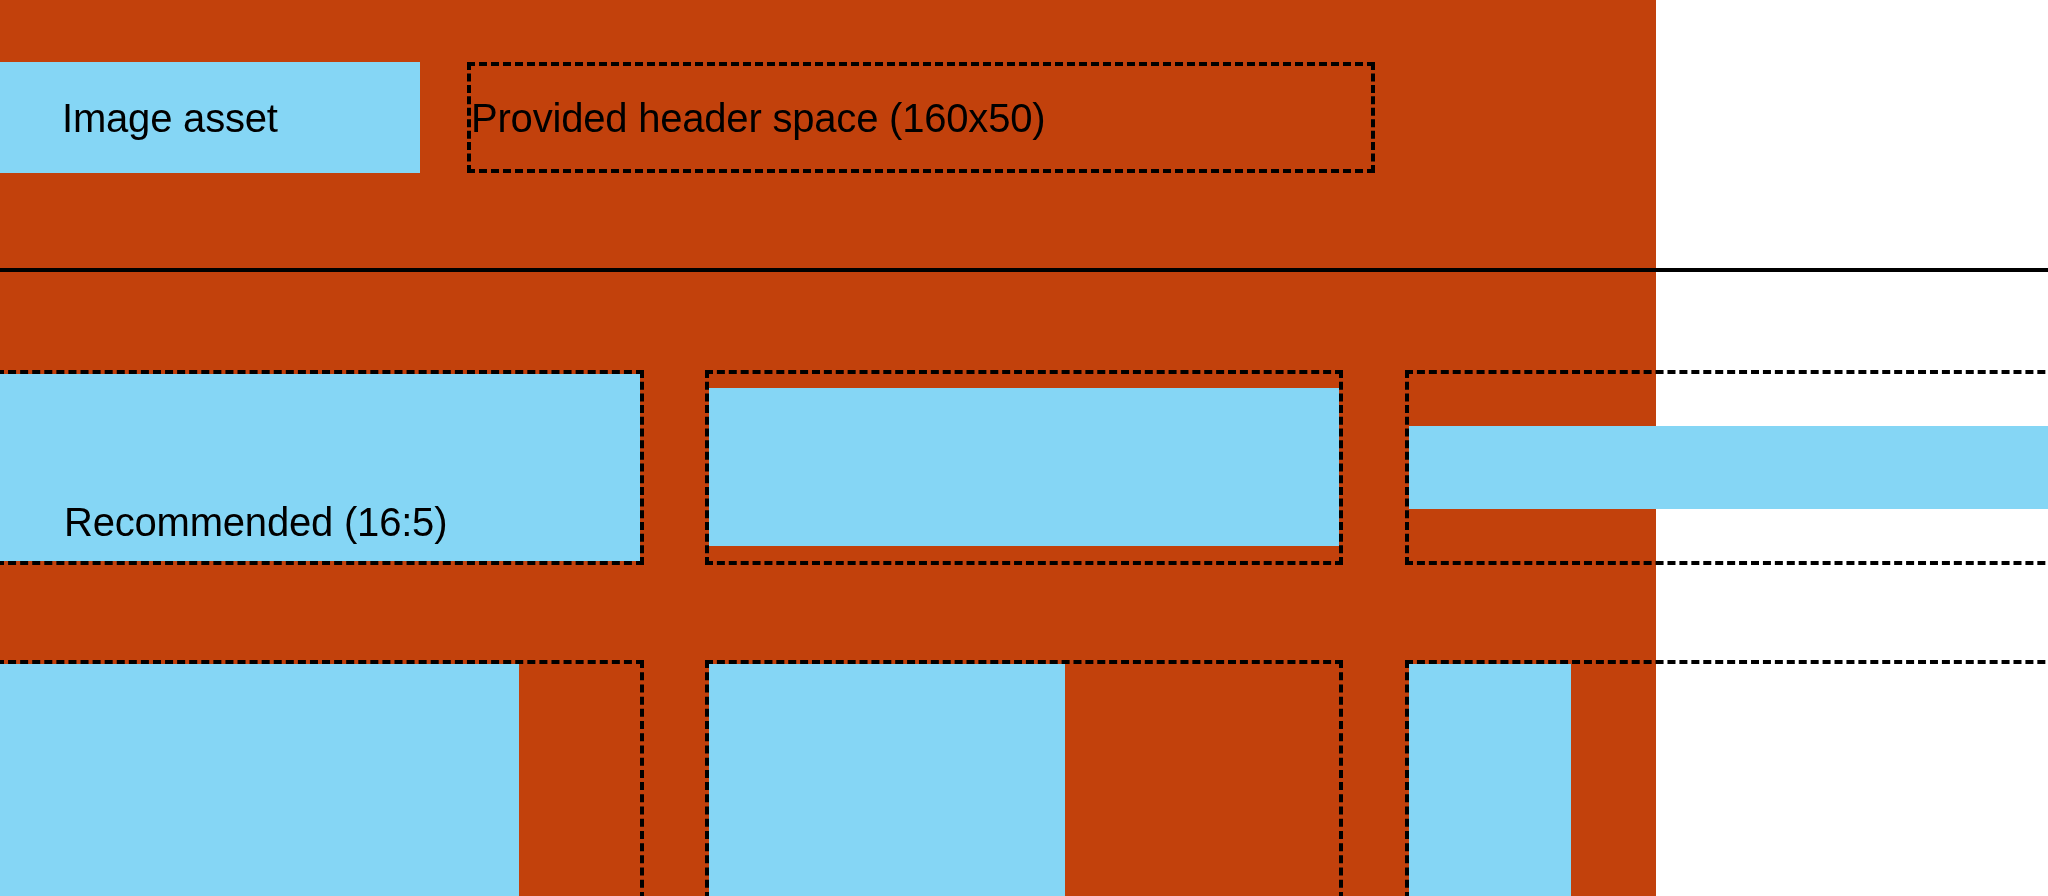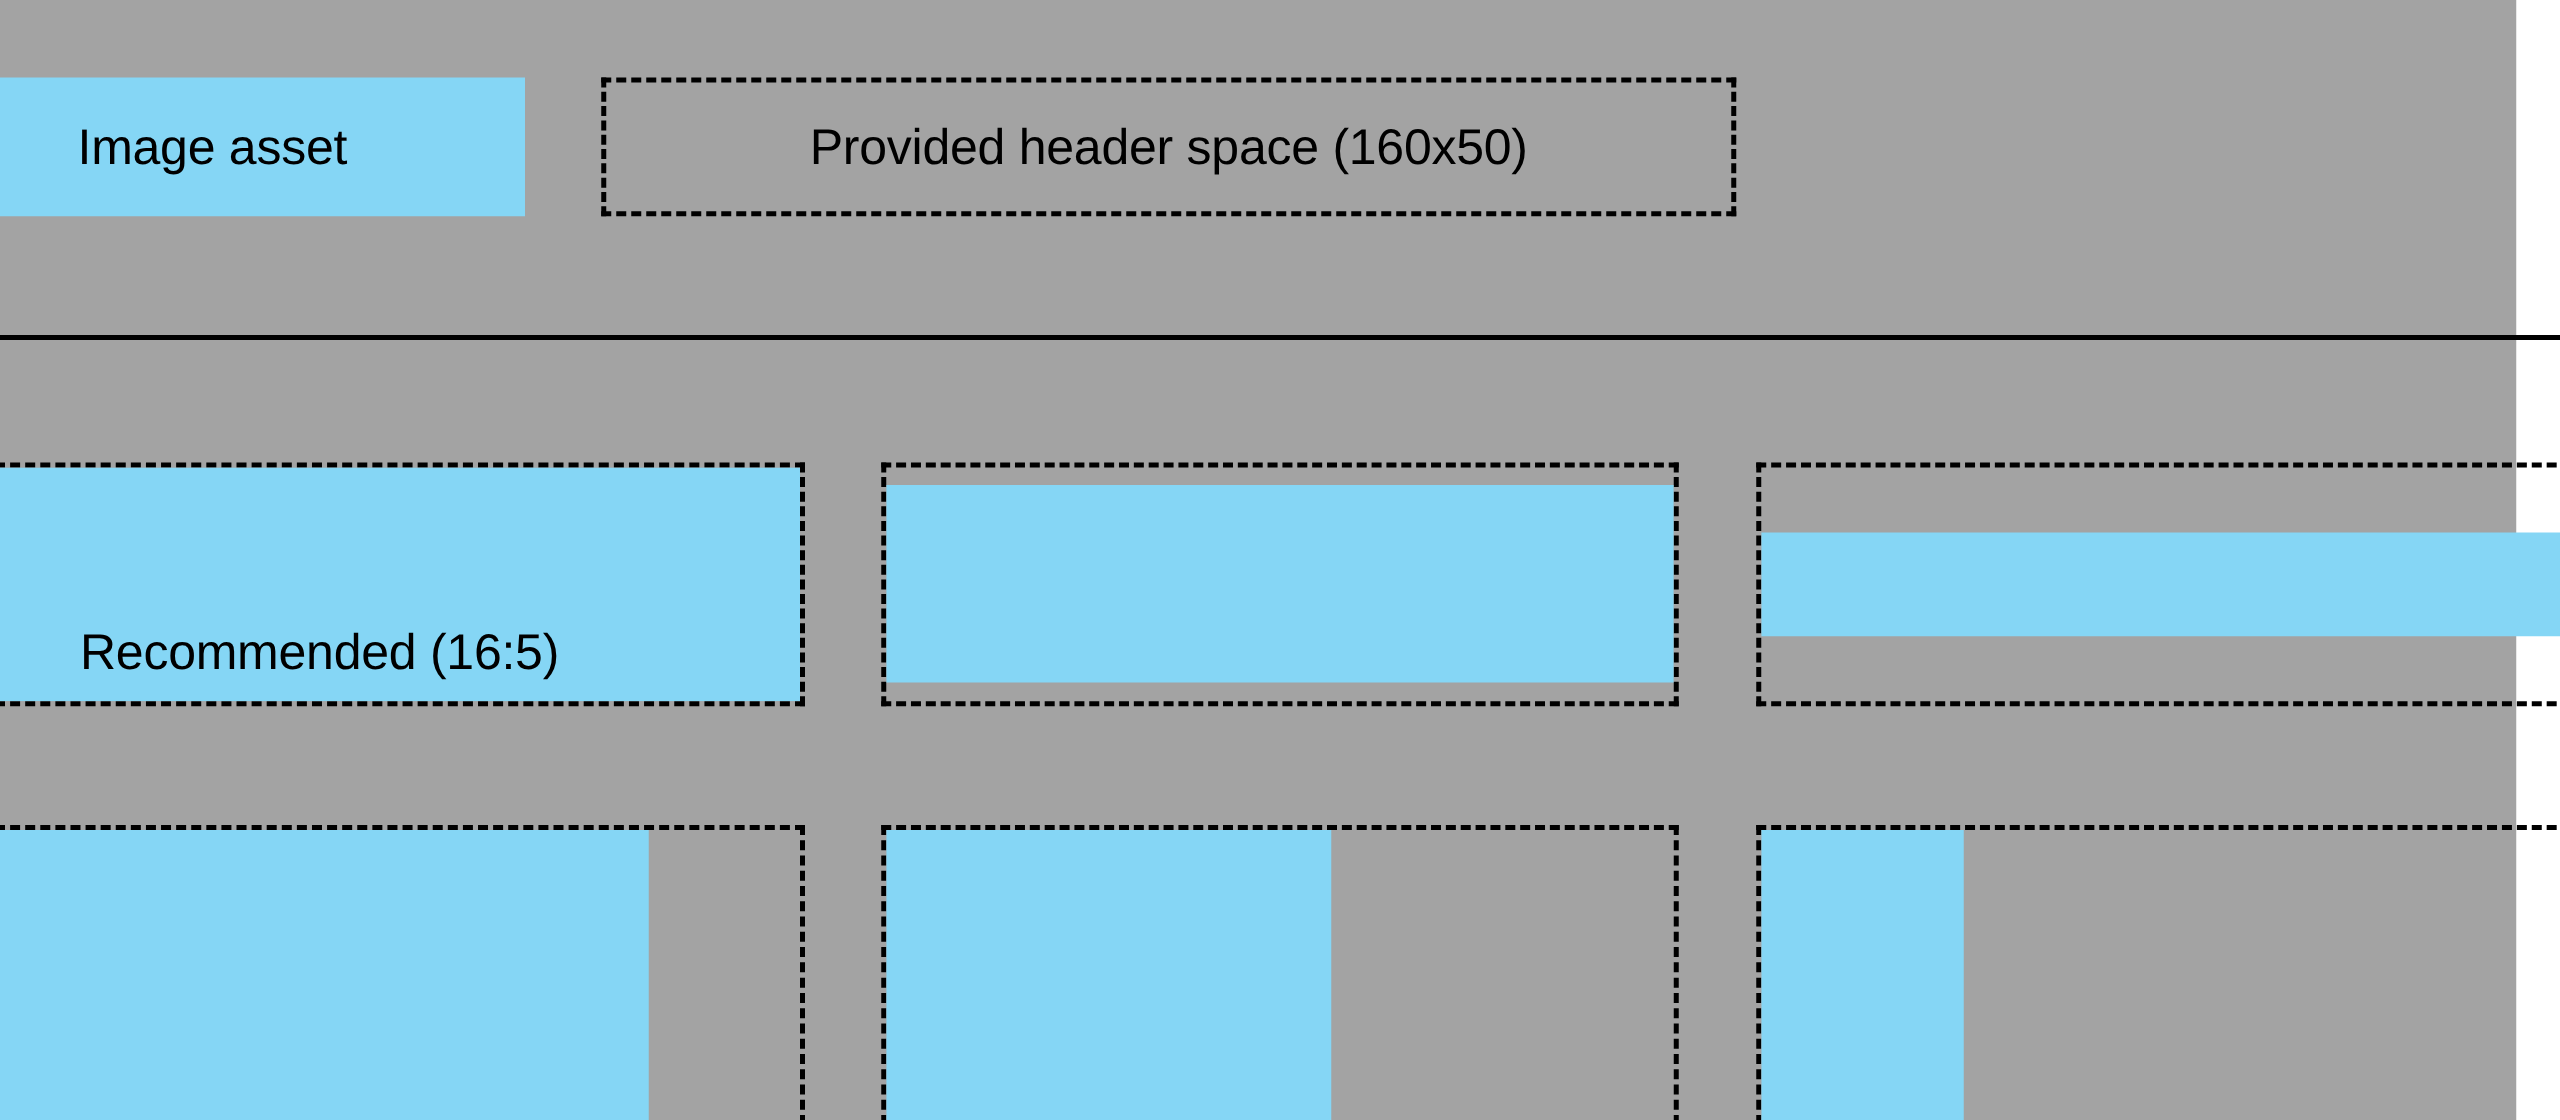--- a/index.html
+++ b/index.html
@@ -12,23 +12,23 @@
     width: 2048px;
     height: 896px;
     overflow: hidden;
     font-family: "Liberation Sans", sans-serif;
     color: #000000;
     -webkit-font-smoothing: antialiased;
   }
 
   .page {
     position: relative;
-    width: 2013px;
+    width: 1656px;
     height: 896px;
-    background: #a3a3a3;
+    background: #c2410c;
   }
 
   
   .header-row {
     position: absolute;
     left: 0;
     top: 62px;
     width: 2048px;
     height: 111px;
   }
@@ -47,30 +47,29 @@
   .asset-swatch .label {
     padding-left: 62px;
     font-size: 40px;
     line-height: 1;
     letter-spacing: -0.2px;
     color: #000000;
   }
 
   .header-space-box {
     position: absolute;
-    left: 481px;
+    left: 467px;
     top: 0;
     width: 908px;
     height: 111px;
     box-sizing: border-box;
     border: 4px dashed #000000;
     background: transparent;
     display: flex;
     align-items: center;
-    justify-content: center;
   }
 
   .header-space-box .label {
     font-size: 40px;
     line-height: 1;
     letter-spacing: -0.2px;
     color: #000000;
   }
 
   

